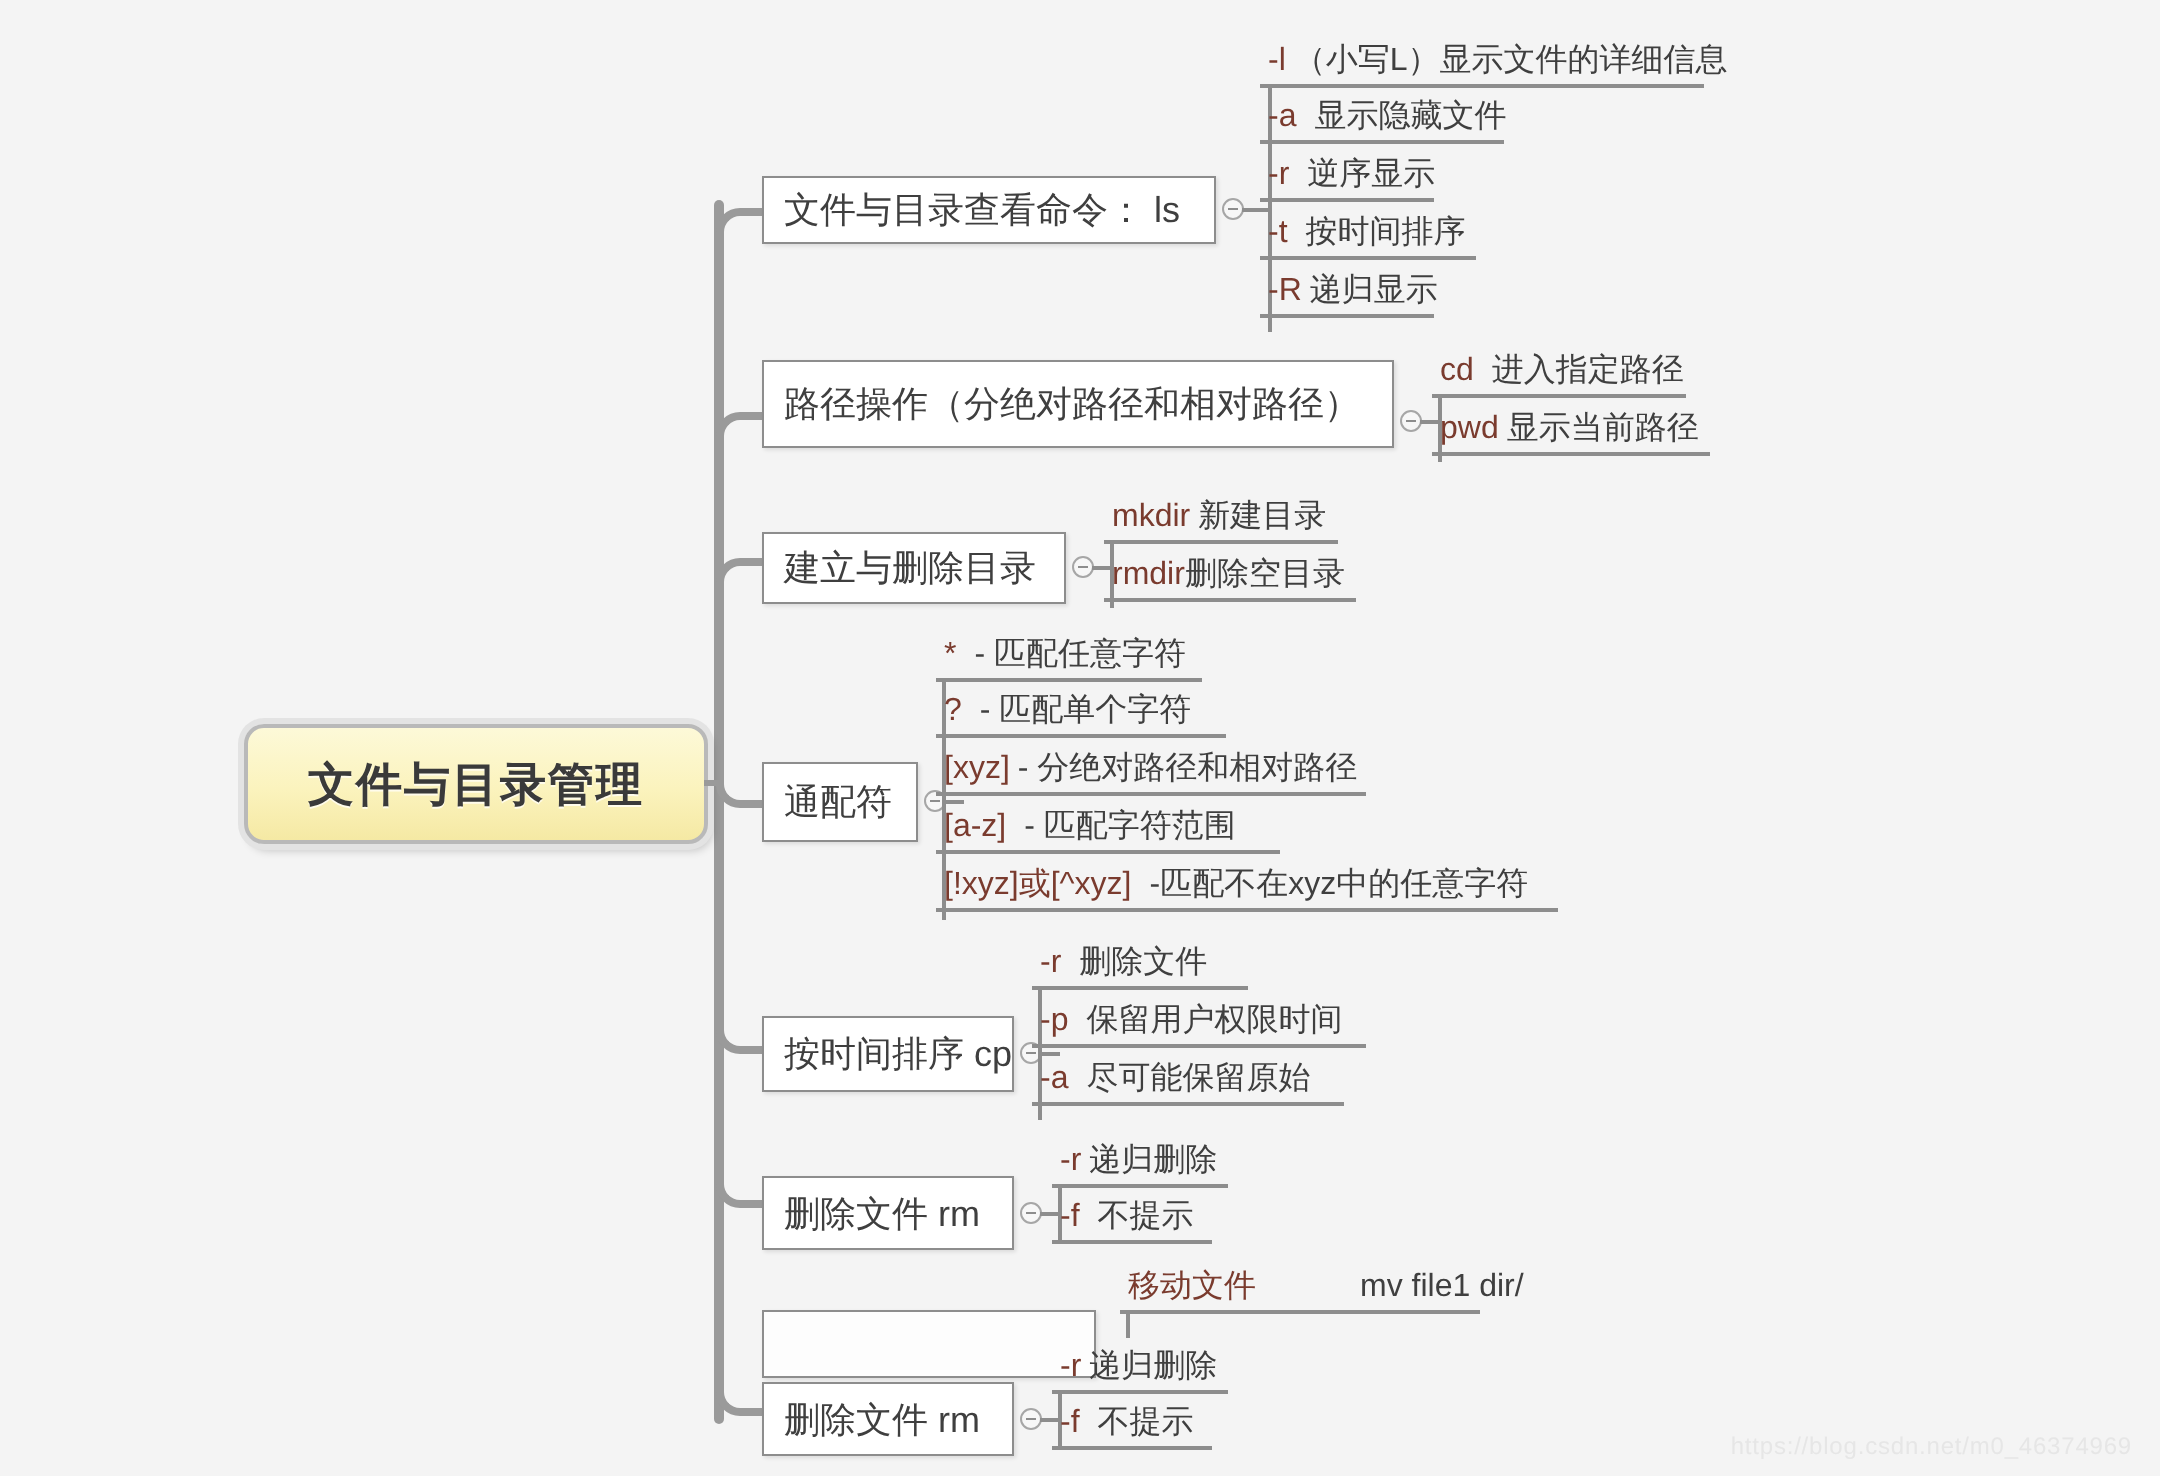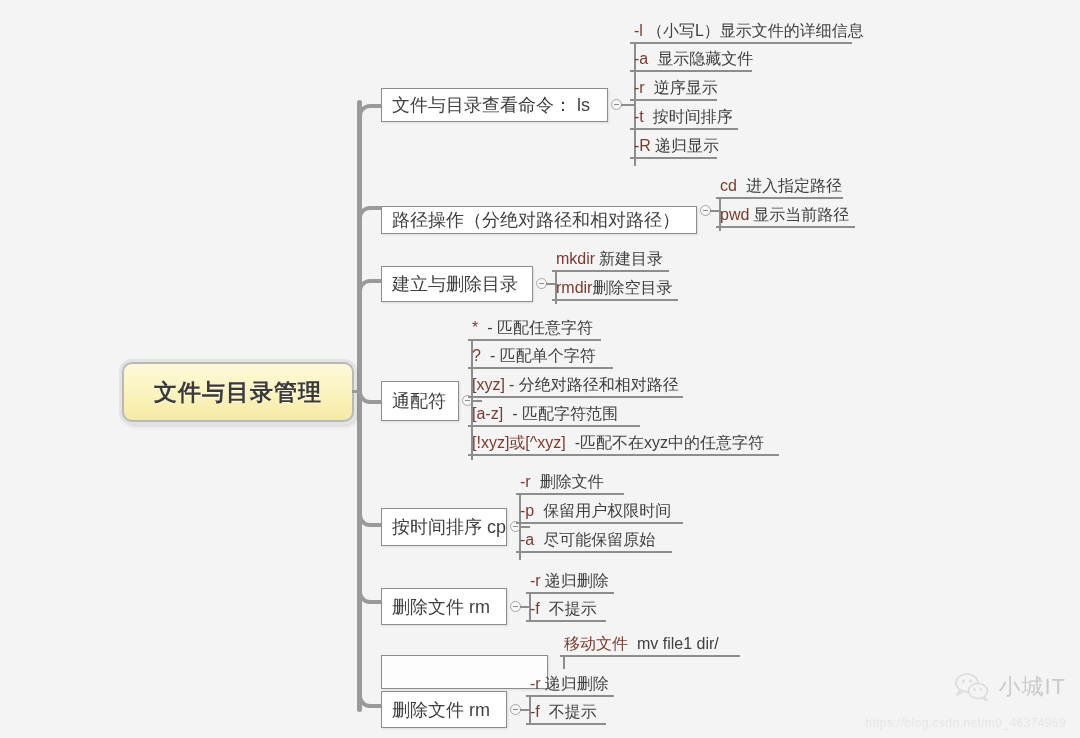--- a/index.html
+++ b/index.html
@@ -170,21 +170,21 @@
   <div class="leaf" style="left:630px;top:106px;width:108px;height:24px;">
     <span class="flag wide">-t</span>
     <span>按时间排序</span>
   </div>
   <div class="leaf" style="left:630px;top:135px;width:87px;height:24px;">
     <span class="flag">-R</span>
     <span>递归显示</span>
   </div>
 
   <div class="elbow up" style="left:358px;top:206px;width:24px;height:12px;"></div>
-  <div class="topic" style="left:381px;top:206px;width:316px;height:28px;">
+  <div class="topic" style="left:381px;top:180px;width:316px;height:44px;">
     <span>路径操作（分绝对路径和相对路径）</span>
   </div>
   <div class="toggle" style="left:700px;top:205px;"></div>
   <div class="leafstub" style="left:710px;top:210px;width:10px;"></div>
   <div class="rail" style="left:719px;top:199px;height:32px;"></div>
 
   <div class="leaf" style="left:716px;top:175px;width:127px;height:24px;align-items:flex-end;">
     <span class="flag wide">cd</span>
     <span>进入指定路径</span>
   </div>
@@ -274,21 +274,21 @@
   </div>
   <div class="leaf" style="left:526px;top:599px;width:80px;height:23px;">
     <span class="flag wide">-f</span>
     <span>不提示</span>
   </div>
 
   <div class="topic empty" style="left:381px;top:655px;width:167px;height:34px;">
     <span></span>
   </div>
   <div class="rail" style="left:563px;top:655px;height:14px;"></div>
-  <div class="leaf" style="left:560px;top:634px;width:180px;height:23px;">
+  <div class="leaf" style="left:560px;top:634px;width:180px;height:23px;gap:43px;">
     <span class="flag wide">移动文件</span>
     <span>mv file1  dir/</span>
   </div>
 
   <div class="elbow" style="left:358px;top:696px;width:24px;height:12px;"></div>
   <div class="topic" style="left:381px;top:691px;width:126px;height:37px;">
     <span>删除文件 rm</span>
   </div>
   <div class="toggle" style="left:510px;top:704px;"></div>
   <div class="leafstub" style="left:520px;top:709px;width:10px;"></div>
@@ -296,28 +296,15 @@
 
   <div class="leaf" style="left:526px;top:674px;width:88px;height:23px;">
     <span class="flag">-r</span>
     <span>递归删除</span>
   </div>
   <div class="leaf" style="left:526px;top:702px;width:80px;height:23px;">
     <span class="flag wide">-f</span>
     <span>不提示</span>
   </div>
 
-  <div class="wm">
-    <svg width="38" height="30" viewBox="0 0 38 30">
-      <ellipse cx="14" cy="11" rx="11" ry="9" fill="none" stroke="#c9c9c9" stroke-width="1.6"></ellipse>
-      <path d="M7 18 L4 23 L9.5 20" fill="none" stroke="#c9c9c9" stroke-width="1.6" stroke-linejoin="round"></path>
-      <circle cx="10.5" cy="9" r="1.5" fill="#c9c9c9"></circle>
-      <circle cx="17.5" cy="9" r="1.5" fill="#c9c9c9"></circle>
-      <ellipse cx="25" cy="19" rx="9.5" ry="7.5" fill="#f4f4f4" stroke="#c9c9c9" stroke-width="1.6"></ellipse>
-      <path d="M31 24.5 L34 28.5 L29.5 26.5" fill="#f4f4f4" stroke="#c9c9c9" stroke-width="1.6" stroke-linejoin="round"></path>
-      <circle cx="21.5" cy="17.5" r="1.3" fill="#c9c9c9"></circle>
-      <circle cx="28" cy="17.5" r="1.3" fill="#c9c9c9"></circle>
-    </svg>
-    <span class="wm-text">小城IT</span>
-  </div>
   <div class="wm-url">https://blog.csdn.net/m0_46374969</div>
 
 </div>
 
 </body></html>

